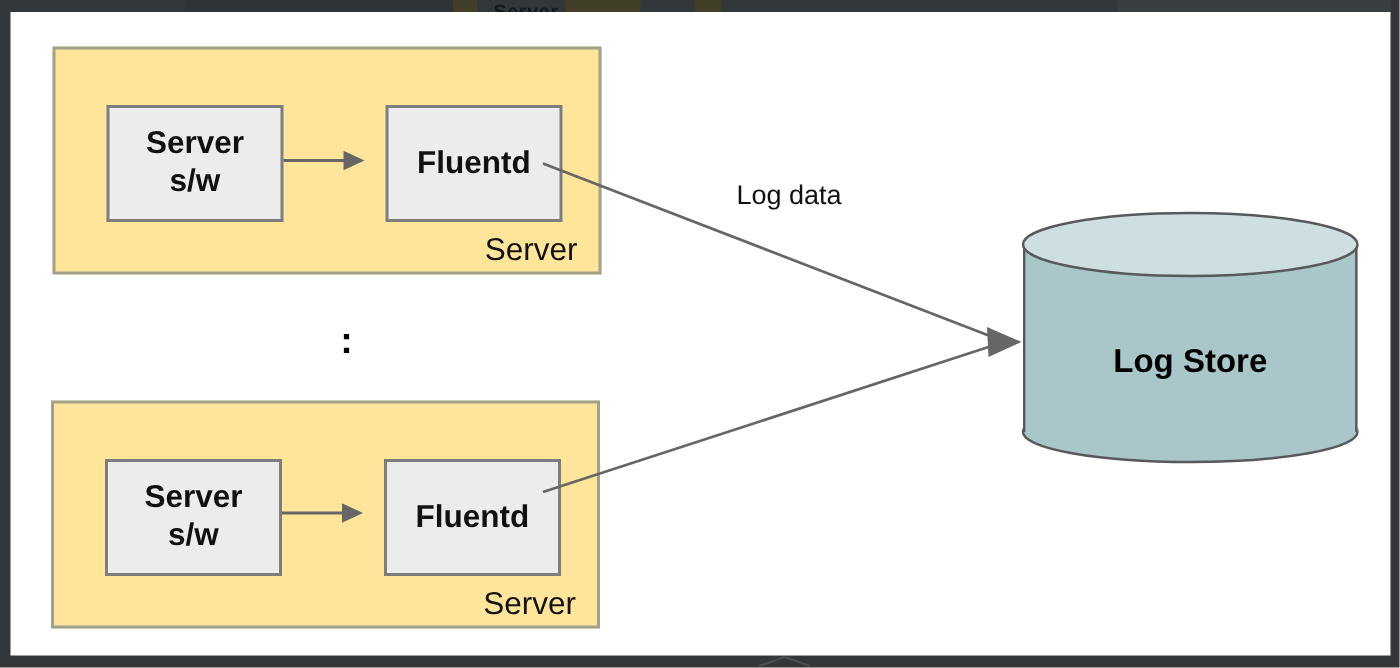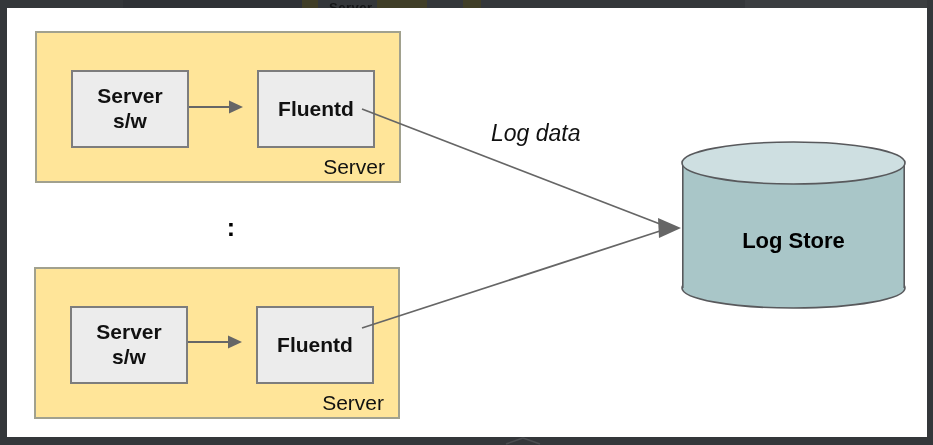--- a/index.html
+++ b/index.html
@@ -86,23 +86,22 @@
     text-align: center;
     font-size: 25px;
     font-weight: bold;
     line-height: 30px;
     color: #000000;
   }
 
   .edge-label {
     position: absolute;
     left: 491px; top: 120px;
-    font-size: 23px;
+    font-size: 18px;
     color: #111111;
-    font-style: italic;
   }
 
   .store-label {
     position: absolute;
     left: 682px; top: 228px;
     width: 223px;
     text-align: center;
     font-size: 22px;
     font-weight: bold;
     color: #000000;

